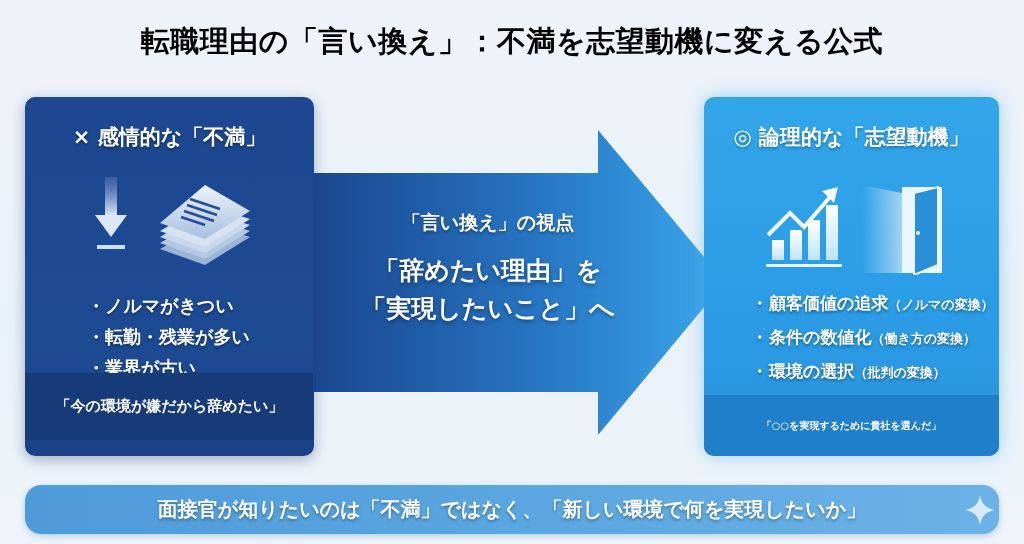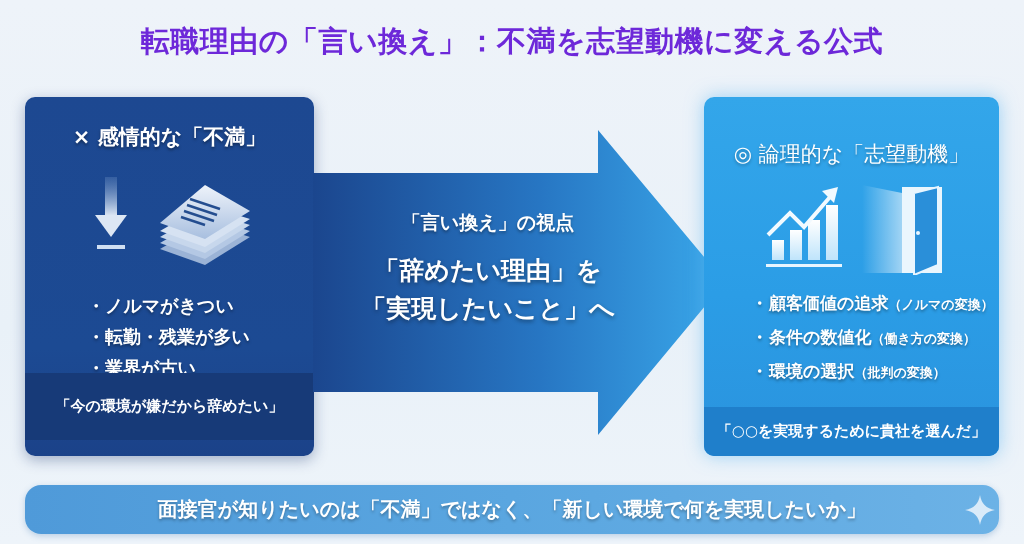--- a/index.html
+++ b/index.html
@@ -6,21 +6,21 @@
   html, body { width: 1024px; height: 544px; overflow: hidden; }
   body {
     font-family: "DejaVu Sans", "Liberation Sans", sans-serif;
     background: linear-gradient(180deg, #eef3f9 0%, #e9f1f8 60%, #eef4fa 100%);
     position: relative;
     color: #fff;
   }
   .title {
     position: absolute; left: 0; top: 22px; width: 1024px;
     text-align: center; font-size: 29px; font-weight: bold;
-    color: #6d28d9; letter-spacing: 0.5px;
+    color: #000000; letter-spacing: 0.5px;
   }
   
   .card-left {
     position: absolute; left: 25px; top: 97px; width: 289px; height: 359px;
     background: linear-gradient(180deg, #1d4891 0%, #1c4a93 70%, #1b4289 100%);
     border-radius: 10px;
     box-shadow: 0 4px 14px rgba(20,50,110,0.35);
     overflow: hidden;
   }
   .card-left .card-heading {
@@ -63,35 +63,34 @@
   
   .card-right {
     position: absolute; left: 704px; top: 97px; width: 295px; height: 359px;
     background: linear-gradient(180deg, #33a6ea 0%, #2b9de6 55%, #2a93de 100%);
     border-radius: 10px;
     box-shadow: 0 0 18px rgba(90,180,240,0.55);
     overflow: hidden;
   }
   .card-right .card-heading {
     position: absolute; top: 26px; left: 0; width: 100%;
-    text-align: center; font-size: 21px; font-weight: normal;
+    text-align: center; font-size: 21px; font-weight: bold;
     text-shadow: 0 2px 3px rgba(0,0,0,0.3);
-    margin-top: 17px;
   }
   .icon-row-right {
     position: absolute; top: 78px; left: 58px; width: 200px; height: 100px;
   }
   .card-right .bullets { top: 190px; left: 22px; margin-left: 25px; }
   .card-right .bullets li { font-size: 17px; line-height: 32px; }
   .card-right .bullets li .note { font-size: 13px; }
   .card-right .footer-quote {
-    position: absolute; left: 0; bottom: 0; width: 100%; height: 49px;
+    position: absolute; left: 0; bottom: 0; width: 100%; height: 61px;
     background: #1f7fcb;
     display: flex; align-items: center; justify-content: center;
-    font-size: 15px; font-weight: bold;
+    font-size: 10px; font-weight: bold;
   }
   
   .banner {
     position: absolute; left: 25px; top: 485px; width: 974px; height: 49px;
     background: linear-gradient(90deg, #4f9ad9 0%, #5aa6e0 50%, #6cb2e6 100%);
     border-radius: 16px;
     display: flex; align-items: center; justify-content: center;
     font-size: 20px; font-weight: bold;
     text-shadow: 0 2px 3px rgba(0,0,0,0.3);
     box-shadow: 0 2px 6px rgba(60,120,180,0.3);

